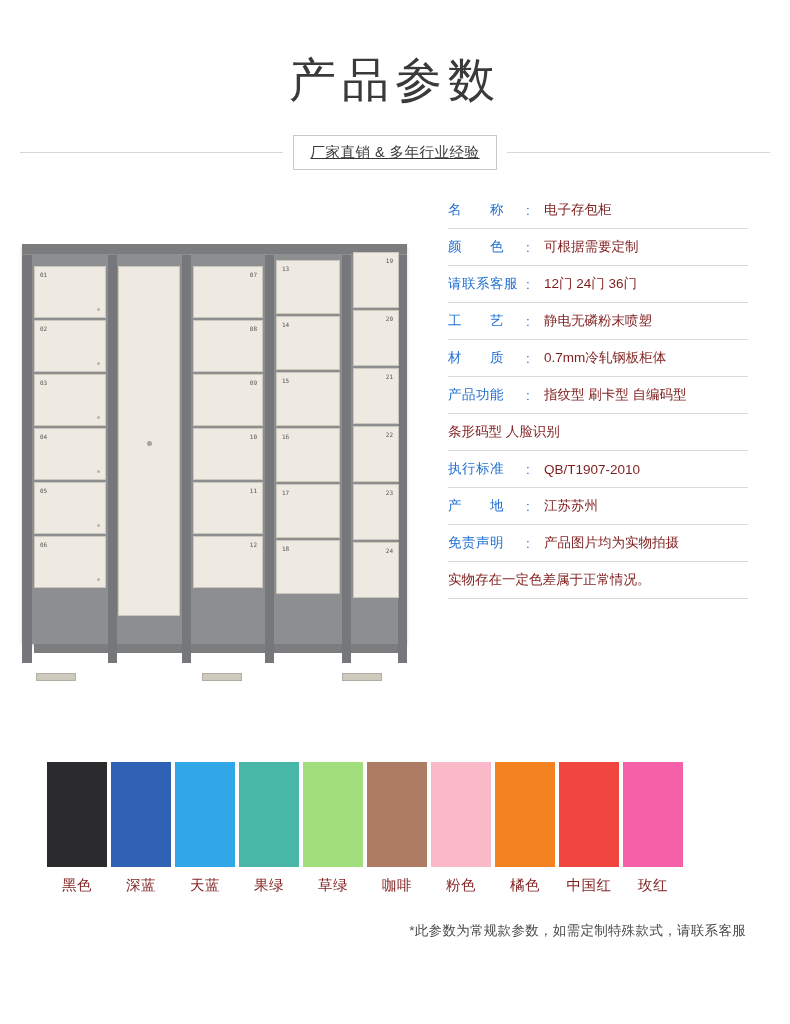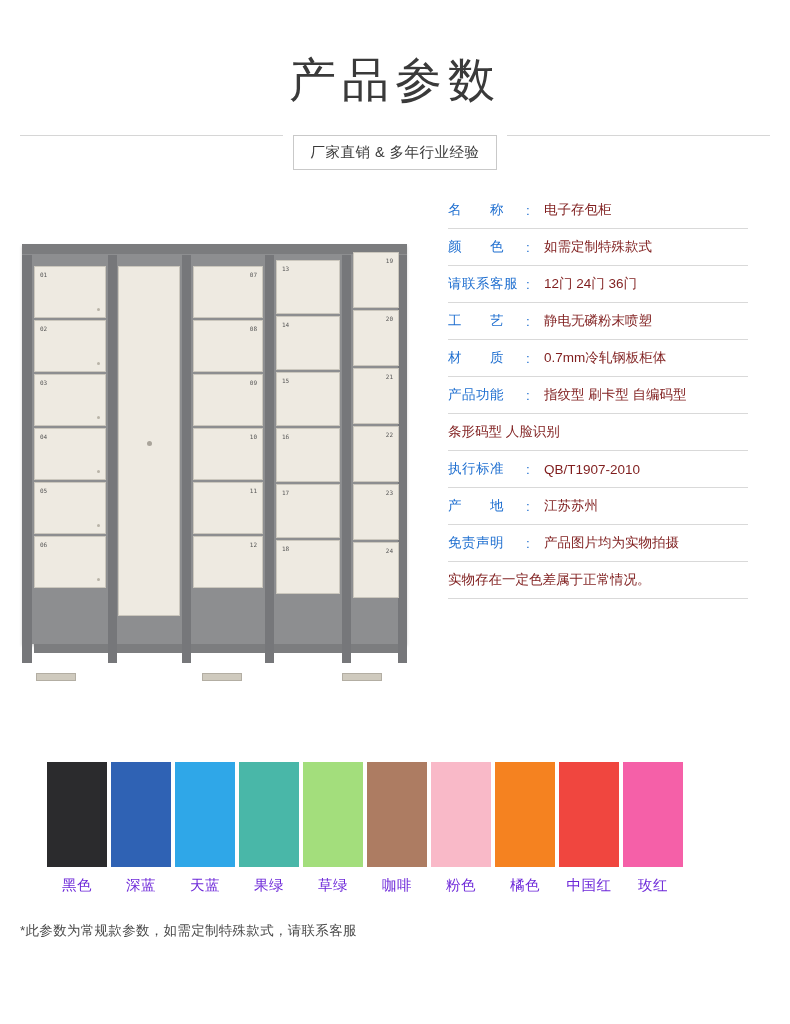--- a/index.html
+++ b/index.html
@@ -23,22 +23,24 @@
     font-weight: normal;
     letter-spacing: 6px;
     color: #3a3a3a;
     padding-top: 56px;
     line-height: 1;
   }
 
   .subtitle-wrap {
     margin-top: 32px;
     display: flex;
+    align-items: center;
     justify-content: center;
     padding: 0 20px;
+    text-decoration: underline;
   }
   .sub-line {
     flex: 1 1 auto;
     height: 1px;
     background: #d6d6d6;
   }
   .subtitle {
     border: 1px solid #c9c9c9;
     padding: 7px 16px;
     font-size: 14.5px;
@@ -187,29 +189,30 @@
     text-align: center;
   }
   .swatch-wrap:last-child { margin-right: 0; }
   .swatch {
     height: 105px;
     width: 100%;
   }
   .swatch-label {
     margin-top: 9px;
     font-size: 14.5px;
-    color: #6d28d9;
+    color: #7f1d1d;
     letter-spacing: 0.5px;
   }
 
   .footnote {
     position: absolute;
     left: 0;
     right: 44px;
     top: 922px;
+    text-align: right;
     font-size: 13.5px;
     color: #4a4a4a;
     letter-spacing: 0.3px;
     margin-left: 20px;
   }
 </style>
 </head>
 <body>
 
 <div class="title">产品参数</div>
@@ -327,21 +330,21 @@
 
   <div class="specs">
     <div class="spec-row">
       <span class="spec-label">名　　称</span>
       <span class="spec-colon">:</span>
       <span class="spec-value">电子存包柜</span>
     </div>
     <div class="spec-row">
       <span class="spec-label">颜　　色</span>
       <span class="spec-colon">:</span>
-      <span class="spec-value">如需定制特殊款式</span>
+      <span class="spec-value">可根据需要定制</span>
     </div>
     <div class="spec-row">
       <span class="spec-label">请联系客服</span>
       <span class="spec-colon">:</span>
       <span class="spec-value">12门  24门  36门</span>
     </div>
     <div class="spec-row">
       <span class="spec-label">工　　艺</span>
       <span class="spec-colon">:</span>
       <span class="spec-value">静电无磷粉末喷塑</span>

